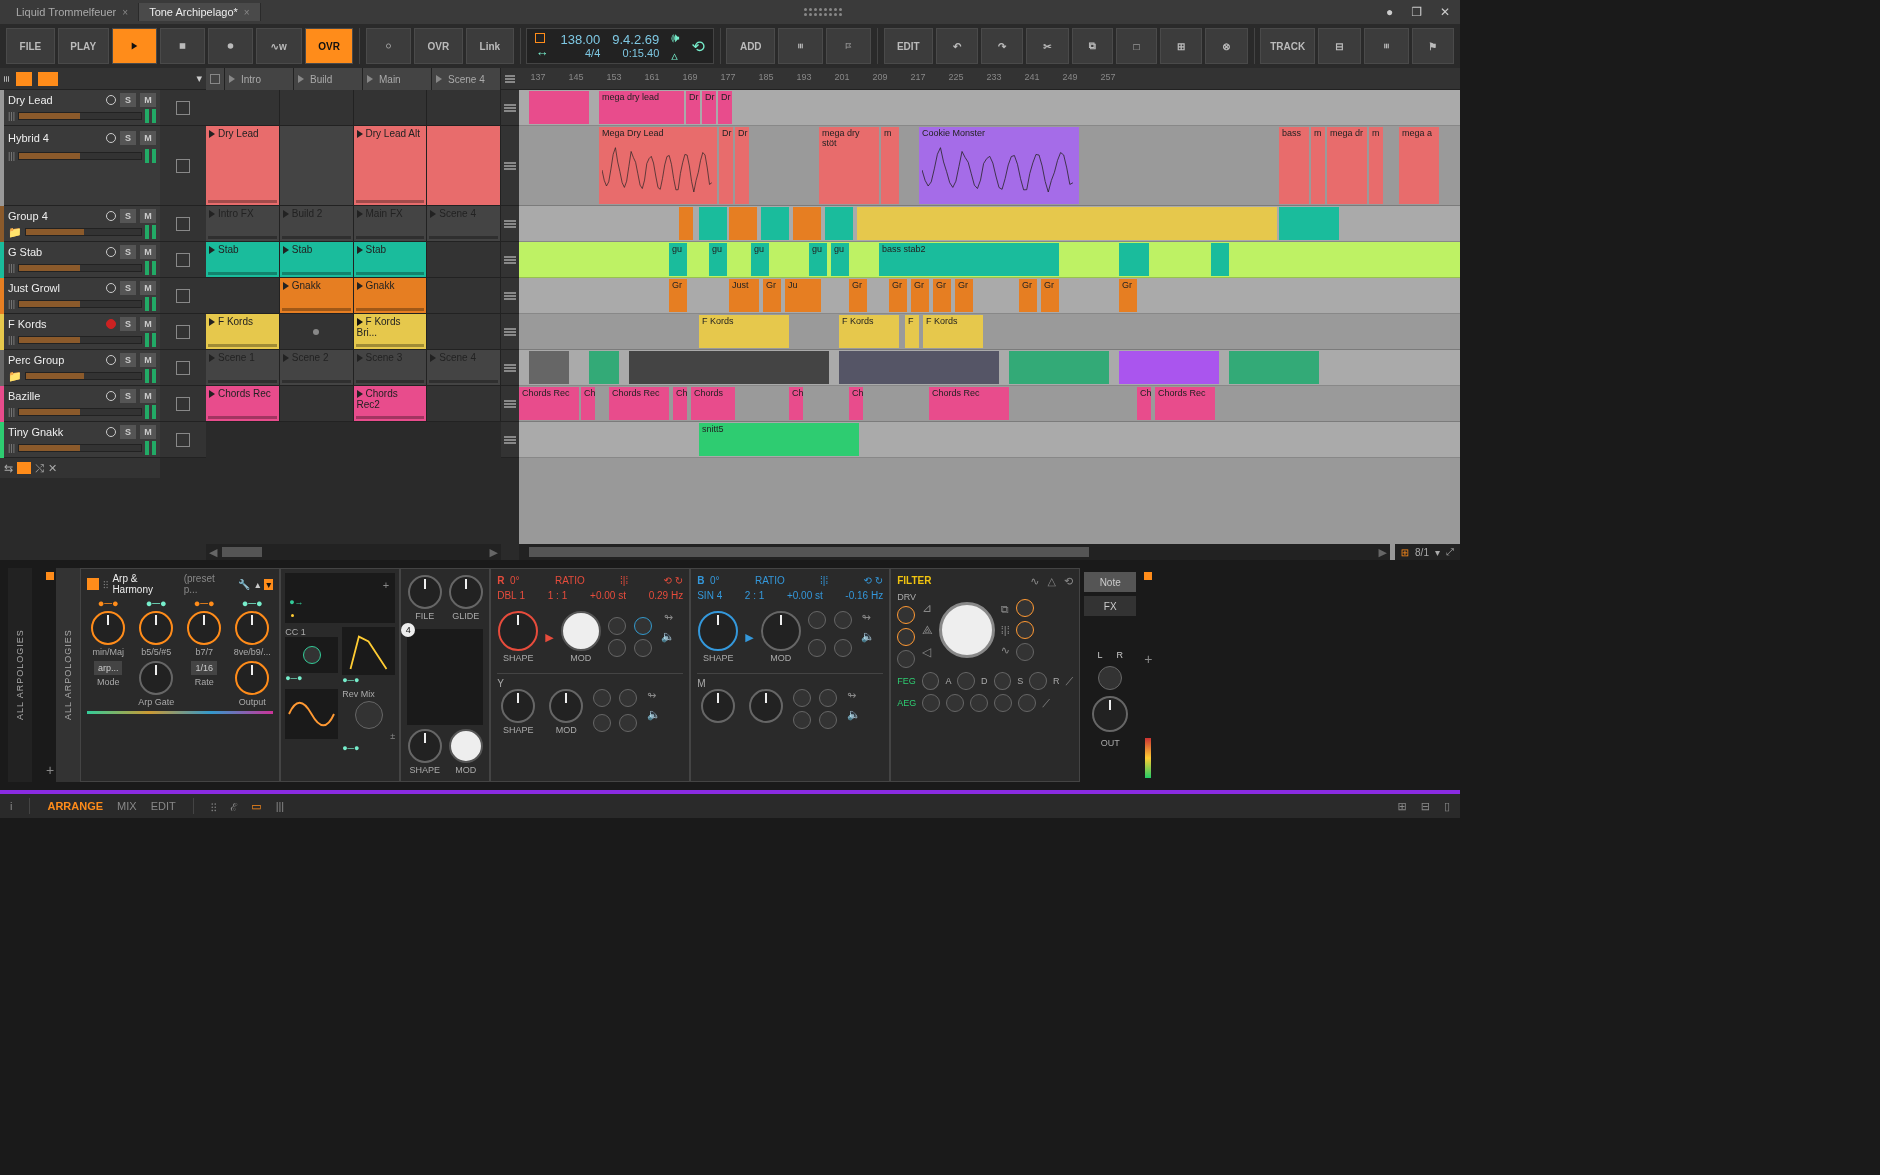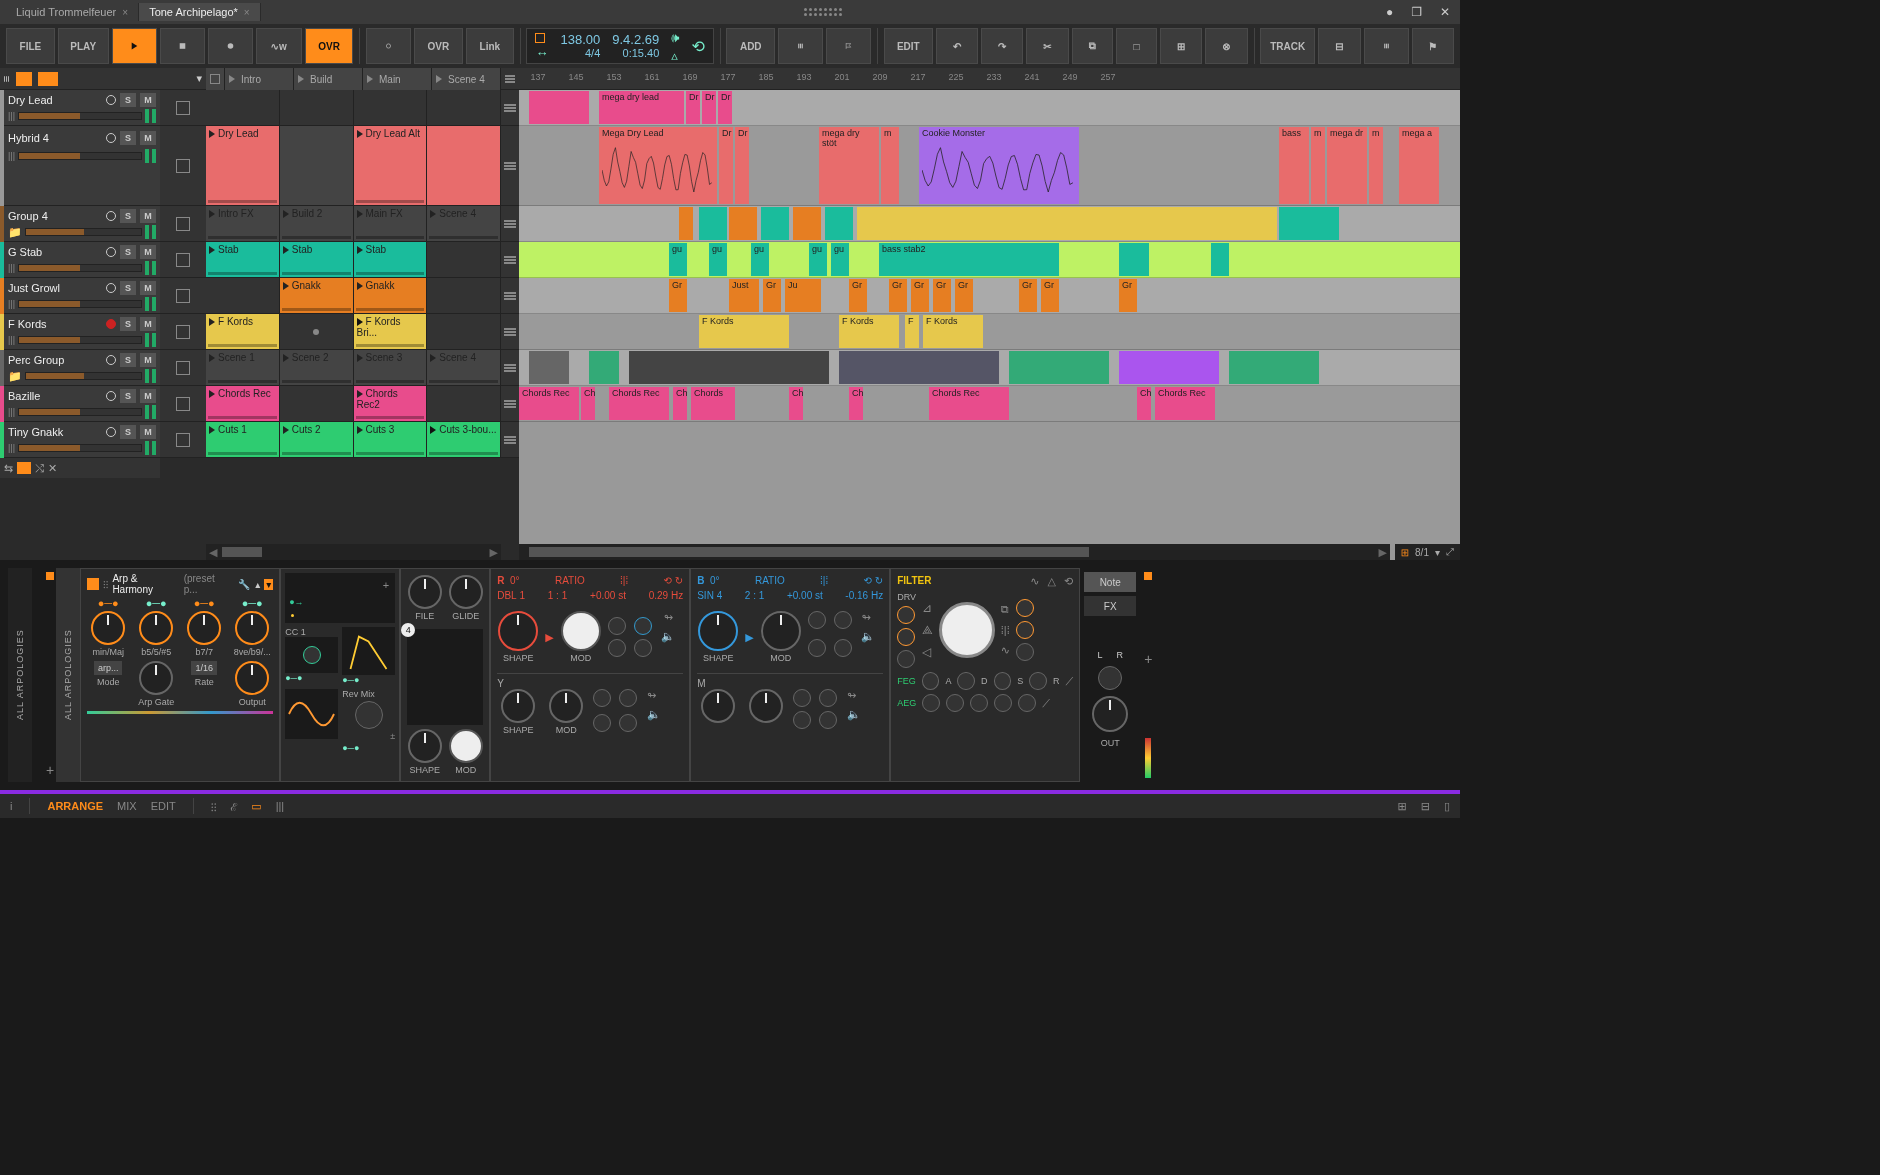--- a/index.html
+++ b/index.html
@@ -465,26 +465,20 @@
           <div class="clip" style="background:#444"><span class="play-tri" style="color:#222"></span>Scene 2<div class="pb" style="background:rgba(0,0,0,0.3)"></div></div>
           <div class="clip" style="background:#444"><span class="play-tri" style="color:#222"></span>Scene 3<div class="pb" style="background:rgba(0,0,0,0.3)"></div></div>
           <div class="clip" style="background:#444"><span class="play-tri" style="color:#222"></span>Scene 4<div class="pb" style="background:rgba(0,0,0,0.3)"></div></div>
         </div>
         <div class="scene-row" style="height: 36px;">
           <div class="clip" style="background:#e84c8c"><span class="play-tri" style="color:#222"></span>Chords Rec<div class="pb" style="background:rgba(0,0,0,0.3)"></div></div>
           <div class="clip" style="background:#333"></div>
           <div class="clip" style="background:#e84c8c"><span class="play-tri" style="color:#222"></span>Chords Rec2<div class="pb" style="background:rgba(0,0,0,0.3)"></div></div>
           <div class="clip" style="background:#333"></div>
         </div>
-        <div class="scene-row" style="height: 36px;">
-          <div class="clip" style="background:#2ecc71"><span class="play-tri" style="color:#222"></span>Cuts 1<div class="pb" style="background:rgba(0,0,0,0.3)"></div></div>
-          <div class="clip" style="background:#2ecc71"><span class="play-tri" style="color:#222"></span>Cuts 2<div class="pb" style="background:rgba(0,0,0,0.3)"></div></div>
-          <div class="clip" style="background:#2ecc71"><span class="play-tri" style="color:#222"></span>Cuts 3<div class="pb" style="background:rgba(0,0,0,0.3)"></div></div>
-          <div class="clip" style="background:#2ecc71"><span class="play-tri" style="color:#111"></span>Cuts 3-bou...<div class="pb" style="background:rgba(0,0,0,0.3)"></div></div>
-        </div>
       </div>
     <div class="scroll-h" style="position:absolute;bottom:0;left:0;right:0">
         <div style="padding:0 3px;color:#666">◀</div>
         <div class="scroll-thumb" style="left:16px;width:40px"></div>
         <div style="flex:1"></div>
         <div style="padding:0 3px;color:#666">▶</div>
       </div>
   </div>
 
   <div style="width:18px;background:#2a2a2a">
@@ -660,20 +654,23 @@
           <div class="arr-clip" style="left: 62px; width: 14px; background: rgb(232, 76, 140);">Ch</div>
           <div class="arr-clip" style="left: 90px; width: 60px; background: rgb(232, 76, 140);">Chords Rec</div>
           <div class="arr-clip" style="left: 154px; width: 14px; background: rgb(232, 76, 140);">Ch</div>
           <div class="arr-clip" style="left: 172px; width: 44px; background: rgb(232, 76, 140);">Chords</div>
           <div class="arr-clip" style="left: 270px; width: 14px; background: rgb(232, 76, 140);">Ch</div>
           <div class="arr-clip" style="left: 330px; width: 14px; background: rgb(232, 76, 140);">Ch</div>
           <div class="arr-clip" style="left: 410px; width: 80px; background: rgb(232, 76, 140);">Chords Rec</div>
           <div class="arr-clip" style="left: 618px; width: 14px; background: rgb(232, 76, 140);">Ch</div>
           <div class="arr-clip" style="left: 636px; width: 60px; background: rgb(232, 76, 140);">Chords Rec</div>
         </div>
+        <div class="arr-lane" style="height: 36px;">
+          <div class="arr-clip" style="left: 180px; width: 160px; background: rgb(46, 204, 113);">snitt5</div>
+        </div>
       </div>
     <div class="scroll-h" style="position:absolute;bottom:0;left:0;right:70px">
         <div class="scroll-thumb" style="left:10px;width:560px"></div>
         <div style="flex:1"></div>
         <div style="padding:0 3px;color:#666">▶</div>
       </div>
     <div style="position:absolute;bottom:0;right:0;height:16px;display:flex;align-items:center;gap:6px;background:#222;padding:0 6px;color:#aaa;font-size:10px">
       <div style="color:#ff8c1a">⊞</div>
       <span>8/1</span>
       <span>▾</span>

